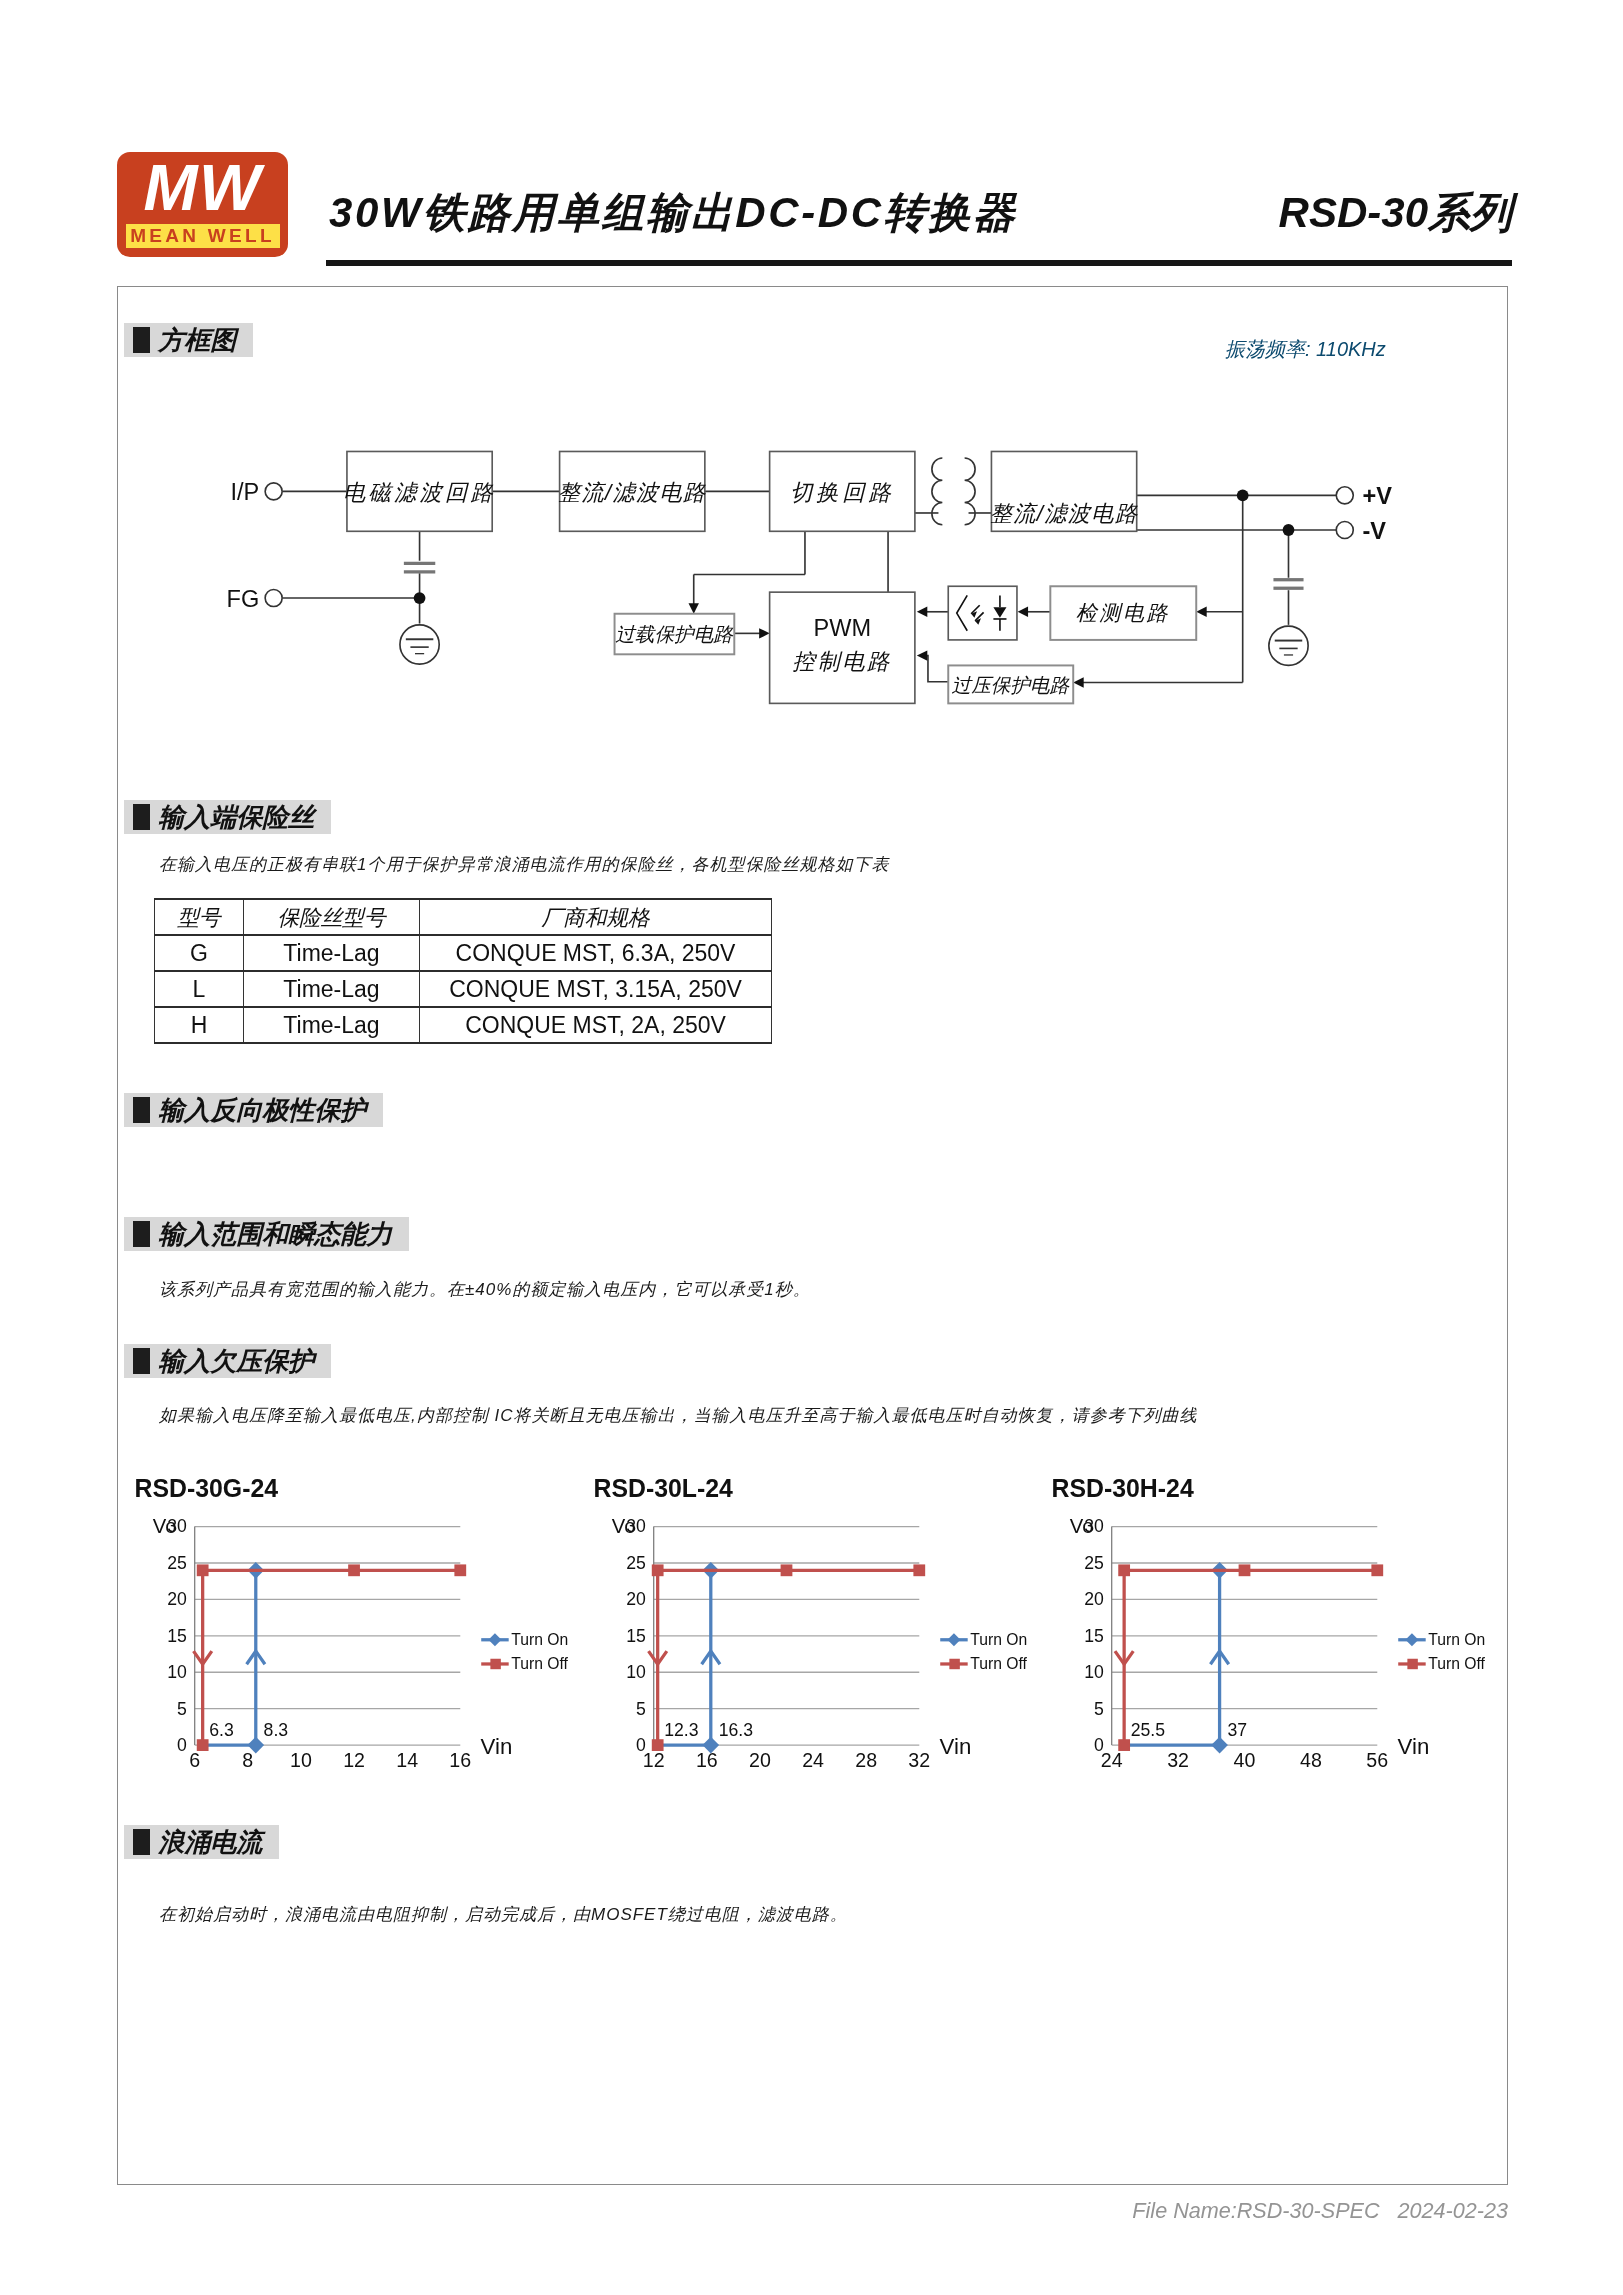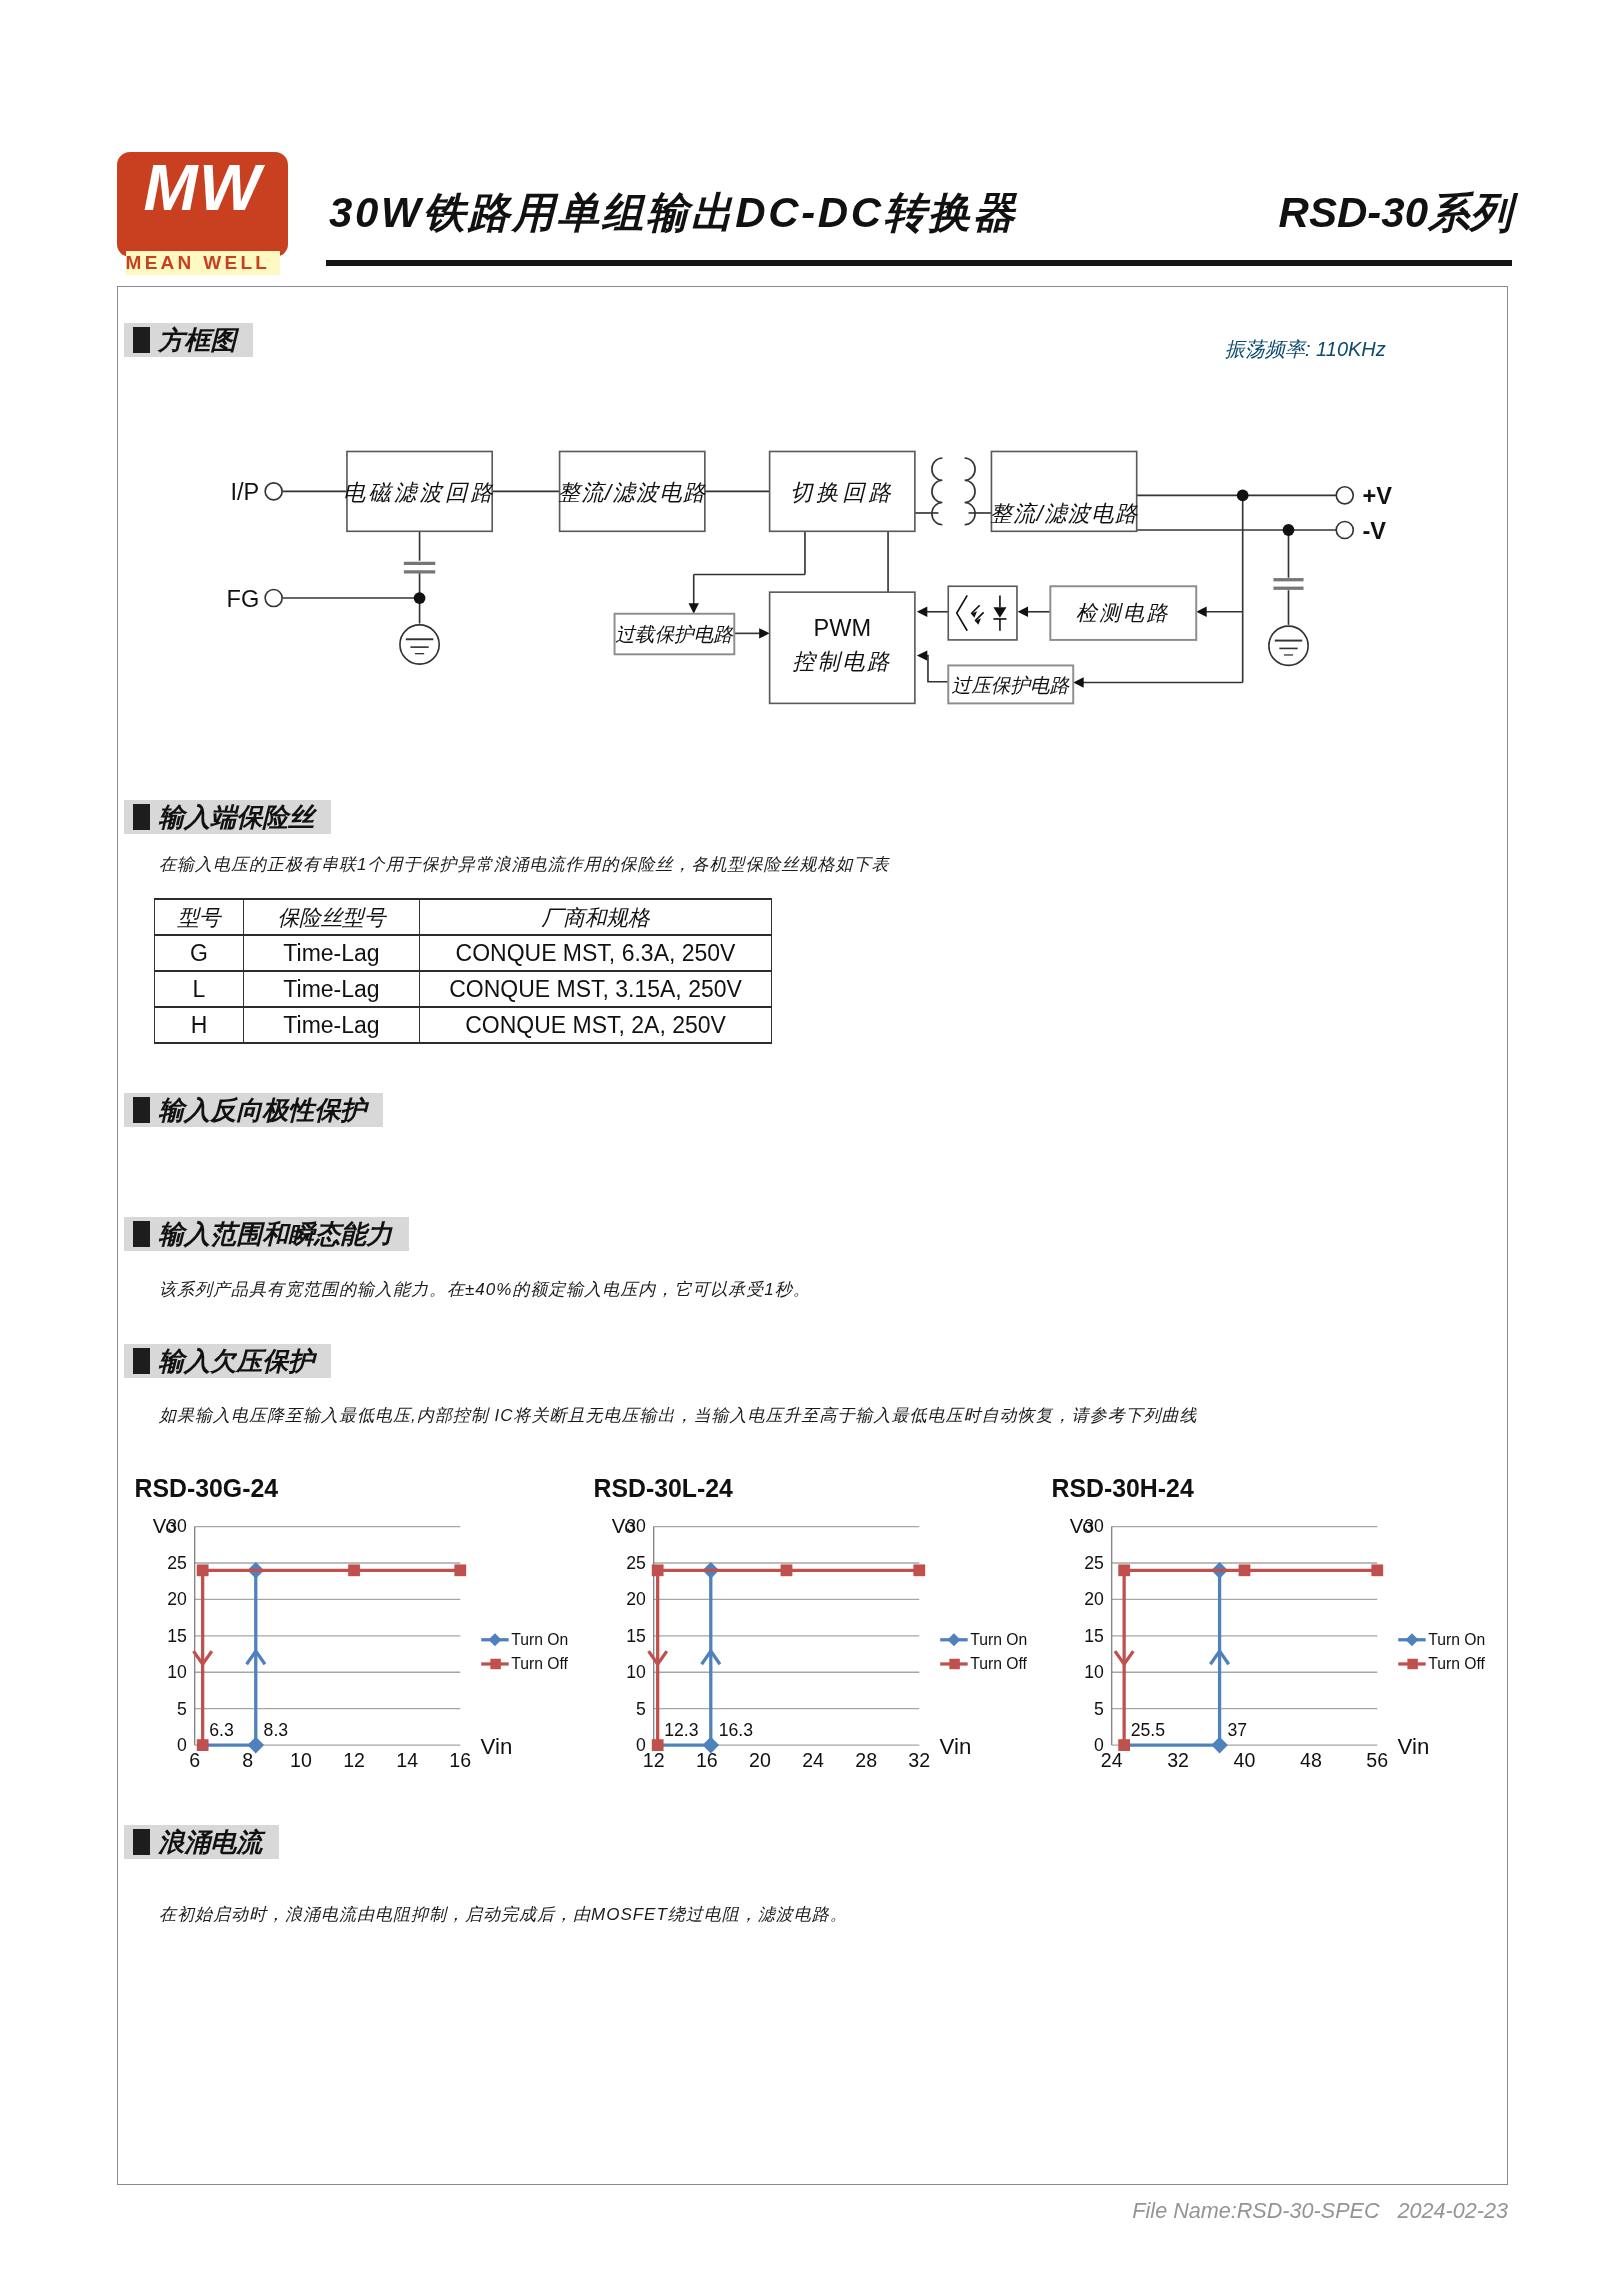--- a/index.html
+++ b/index.html
@@ -6,22 +6,22 @@
   .page{position:relative;width:1623px;height:2295px;background:#ffffff;
         font-family:"Liberation Sans","DejaVu Sans",sans-serif;color:#111;overflow:hidden;}
   .abs{position:absolute;}
   .cjk{font-style:italic;}
   
   .logo{left:117px;top:152px;width:171px;height:105px;background:var(--brand,#C8401F);
         border-radius:13px;}
   .logo-mw{position:absolute;left:0;top:-2.6px;width:100%;height:76px;display:flex;align-items:center;
         justify-content:center;color:#fff;font-weight:bold;font-style:italic;font-size:65px;
         letter-spacing:1.3px;line-height:1;}
-  .logo-band{position:absolute;left:8.5px;right:8.5px;top:72px;height:23.6px;background:#fef9c3;
-        display:flex;align-items:center;justify-content:flex-start;margin-top:27px;}
+  .logo-band{position:absolute;left:8.5px;right:8.5px;top:72px;height:23.6px;background:#fde047;
+        display:flex;align-items:center;justify-content:center;}
   .logo-band span{color:var(--brand,#C8401F);font-weight:bold;font-size:19px;letter-spacing:3.3px;}
   .doc-title{left:329px;top:185px;font-size:42px;font-weight:bold;font-style:italic;letter-spacing:2.6px;}
   .doc-series{top:185px;right:111px;font-size:42px;font-weight:bold;font-style:italic;}
   .title-rule{left:326px;top:260px;width:1186px;height:5.9px;background:#161616;}
   
   .frame{left:117px;top:286px;width:1389px;height:1897px;border:1.3px solid #8a8a8a;background:#fff;}
   
   .badge{display:inline-flex;align-items:center;gap:8px;background:#d8d8d8;height:34px;
          padding:0 17px 0 9.2px;}
   .badge .sq{width:17px;height:26px;background:#1d1d1d;}

